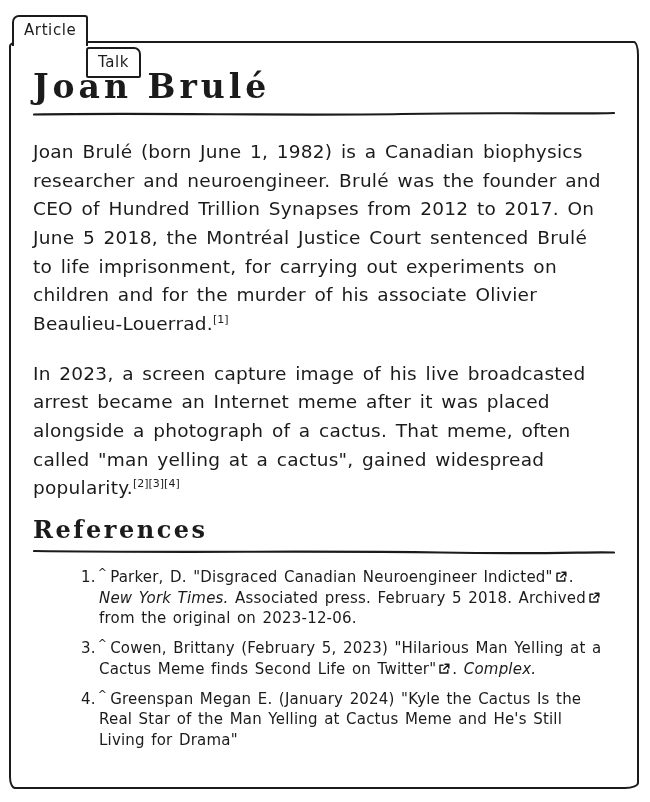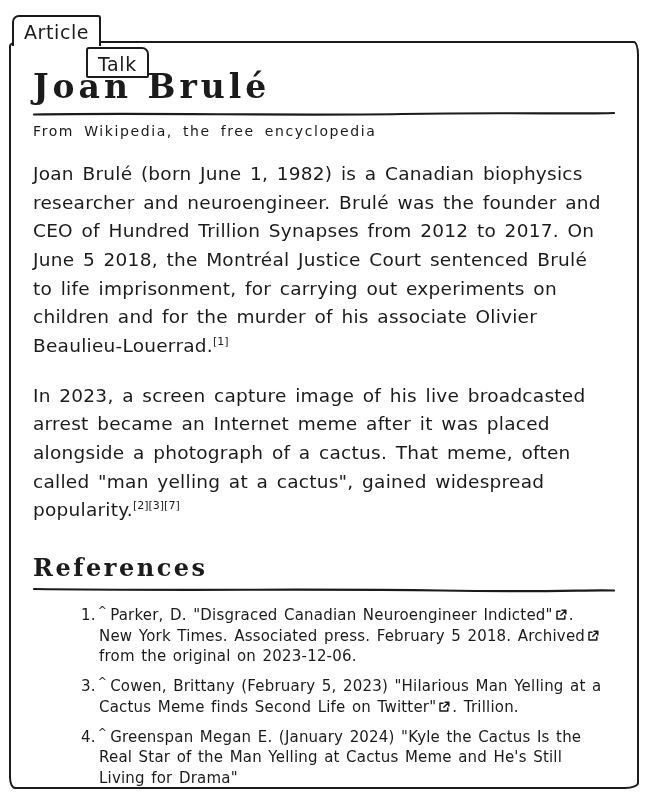--- a/index.html
+++ b/index.html
@@ -10,21 +10,21 @@
   }
   .page {
     position:absolute; left:9px; top:41px; width:630px; height:748px;
     box-sizing:border-box; background:#ffffff;
     border:2.5px solid #1b1b1b;
     border-radius:10px 5px 14px 6px / 5px 14px 6px 12px;
     z-index:1; overflow:hidden;
   }
   .tab {
     position:absolute; box-sizing:border-box; background:#ffffff;
-    font-size:19px; letter-spacing:0.6px; padding:4px 10px;
+    font-size:15px; letter-spacing:0.6px; padding:4px 10px;
     white-space:nowrap; cursor:pointer;
   }
   .tab-article {
     left:12px; top:15px; height:31px; z-index:3;
     border:2.5px solid #1b1b1b; border-bottom:none;
     border-radius:7px 3px 0 0;
   }
   .tab-talk {
     left:86px; top:12px; height:31px; z-index:2;
     border:2.5px solid #1b1b1b;
@@ -41,31 +41,31 @@
   .subtitle { margin-top:6px; font-size:14px; letter-spacing:1.6px; word-spacing:4px; }
   .para {
     margin:21px 8px 0 0; font-size:18.5px; line-height:1.55;
     letter-spacing:0.25px; word-spacing:2.5px;
   }
   .cite {
     font-size:11px; letter-spacing:0; vertical-align:super; line-height:0;
     cursor:pointer;
   }
   .refs-heading {
-    margin:28px 0 0 0; font-family:"DejaVu Serif", serif; font-weight:600;
+    margin:12px 0 0 0; font-family:"DejaVu Serif", serif; font-weight:600;
     font-size:24px; letter-spacing:2.5px;
   }
   .refs {
     list-style:none; margin:12px 0 0 0; padding:0 4px 0 48px;
     font-size:15px; line-height:1.38; letter-spacing:0.2px; word-spacing:1.5px;
   }
   .ref-item { margin-bottom:9px; padding-left:18px; text-indent:-18px; }
   .ref-num { margin-right:1px; }
   .ref-caret { vertical-align:super; font-size:11px; line-height:0; margin:0 3px 0 1px; cursor:pointer; text-decoration:none; color:inherit; }
-  .pub { }
+  .pub { font-style:italic; }
   .ext-icon { display:inline-block; cursor:pointer; text-indent:0; }
   .ext-icon svg { width:12px; height:12px; margin:0 2px; vertical-align:-1px; }
 </style>
 </head>
 <body>
 
 <div class="canvas">
 
   <div class="tab tab-article">Article</div>
   <div class="tab tab-talk">Talk</div>
@@ -74,44 +74,43 @@
     <div class="content">
 
       <h1 class="title">Joan Brulé</h1>
 
       <div class="rule">
         <svg viewBox="0 0 600 7" preserveAspectRatio="none" aria-hidden="true">
           <path d="M1 4.5 C 120 2.5, 260 6, 380 4 S 560 4.5, 599 3" fill="none" stroke="#1b1b1b" stroke-width="2.2" stroke-linecap="round"></path>
         </svg>
       </div>
 
-      <div class="subtitle">From Wikipedia, the free encyclopedia</div>
 
       <p class="para"><span>Joan Brulé (born June 1, 1982) is a Canadian biophysics researcher and neuroengineer. Brulé was the founder and CEO of Hundred Trillion Synapses from 2012 to 2017. On June 5 2018, the Montréal Justice Court sentenced Brulé to life imprisonment, for carrying out experiments on children and for the murder of his associate Olivier Beaulieu-Louerrad.</span><sup class="cite">[1]</sup></p>
 
-      <p class="para"><span>In 2023, a screen capture image of his live broadcasted arrest became an Internet meme after it was placed alongside a photograph of a cactus. That meme, often called "man yelling at a cactus", gained widespread popularity.</span><sup class="cite">[2][3][7]</sup></p>
+      <p class="para"><span>In 2023, a screen capture image of his live broadcasted arrest became an Internet meme after it was placed alongside a photograph of a cactus. That meme, often called "man yelling at a cactus", gained widespread popularity.</span><sup class="cite">[2][3][4]</sup></p>
 
       <h2 class="refs-heading">References</h2>
 
       <div class="rule">
         <svg viewBox="0 0 600 7" preserveAspectRatio="none" aria-hidden="true">
           <path d="M1 3 C 140 5, 300 2.5, 420 4.5 S 570 3.5, 599 4.5" fill="none" stroke="#1b1b1b" stroke-width="2.2" stroke-linecap="round"></path>
         </svg>
       </div>
 
       <ol class="refs">
           <li class="ref-item"><span class="ref-num">1.</span><a class="ref-caret">^</a><span class="ref-text">Parker, D. "Disgraced Canadian Neuroengineer Indicted"</span><span class="ext-icon"><svg viewBox="0 0 12 12" aria-hidden="true">
                 <path d="M5 2.2 H2 V10 H9.8 V7" fill="none" stroke="#1b1b1b" stroke-width="1.5" stroke-linecap="round" stroke-linejoin="round"></path>
                 <path d="M7 1.2 H10.8 V5 M10.8 1.2 L5.8 6.2" fill="none" stroke="#1b1b1b" stroke-width="1.5" stroke-linecap="round" stroke-linejoin="round"></path>
               </svg></span><span class="ref-text">. </span><span class="pub">New York Times.</span><span class="ref-text"> Associated press. February 5 2018. Archived</span><span class="ext-icon"><svg viewBox="0 0 12 12" aria-hidden="true">
                 <path d="M5 2.2 H2 V10 H9.8 V7" fill="none" stroke="#1b1b1b" stroke-width="1.5" stroke-linecap="round" stroke-linejoin="round"></path>
                 <path d="M7 1.2 H10.8 V5 M10.8 1.2 L5.8 6.2" fill="none" stroke="#1b1b1b" stroke-width="1.5" stroke-linecap="round" stroke-linejoin="round"></path>
               </svg></span><span class="ref-text"> from the original on 2023-12-06.</span></li>
           <li class="ref-item"><span class="ref-num">3.</span><a class="ref-caret">^</a><span class="ref-text">Cowen, Brittany (February 5, 2023) "Hilarious Man Yelling at a Cactus Meme finds Second Life on Twitter"</span><span class="ext-icon"><svg viewBox="0 0 12 12" aria-hidden="true">
                 <path d="M5 2.2 H2 V10 H9.8 V7" fill="none" stroke="#1b1b1b" stroke-width="1.5" stroke-linecap="round" stroke-linejoin="round"></path>
                 <path d="M7 1.2 H10.8 V5 M10.8 1.2 L5.8 6.2" fill="none" stroke="#1b1b1b" stroke-width="1.5" stroke-linecap="round" stroke-linejoin="round"></path>
-              </svg></span><span class="ref-text">. </span><span class="pub">Trillion.</span></li>
+              </svg></span><span class="ref-text">. </span><span class="pub">Complex.</span></li>
           <li class="ref-item"><span class="ref-num">4.</span><a class="ref-caret">^</a><span class="ref-text">Greenspan Megan E. (January 2024) "Kyle the Cactus Is the Real Star of the Man Yelling at Cactus Meme and He's Still Living for Drama"</span></li>
         </ol>
 
     </div>
   </div>
 </div>
 
 </body></html>

